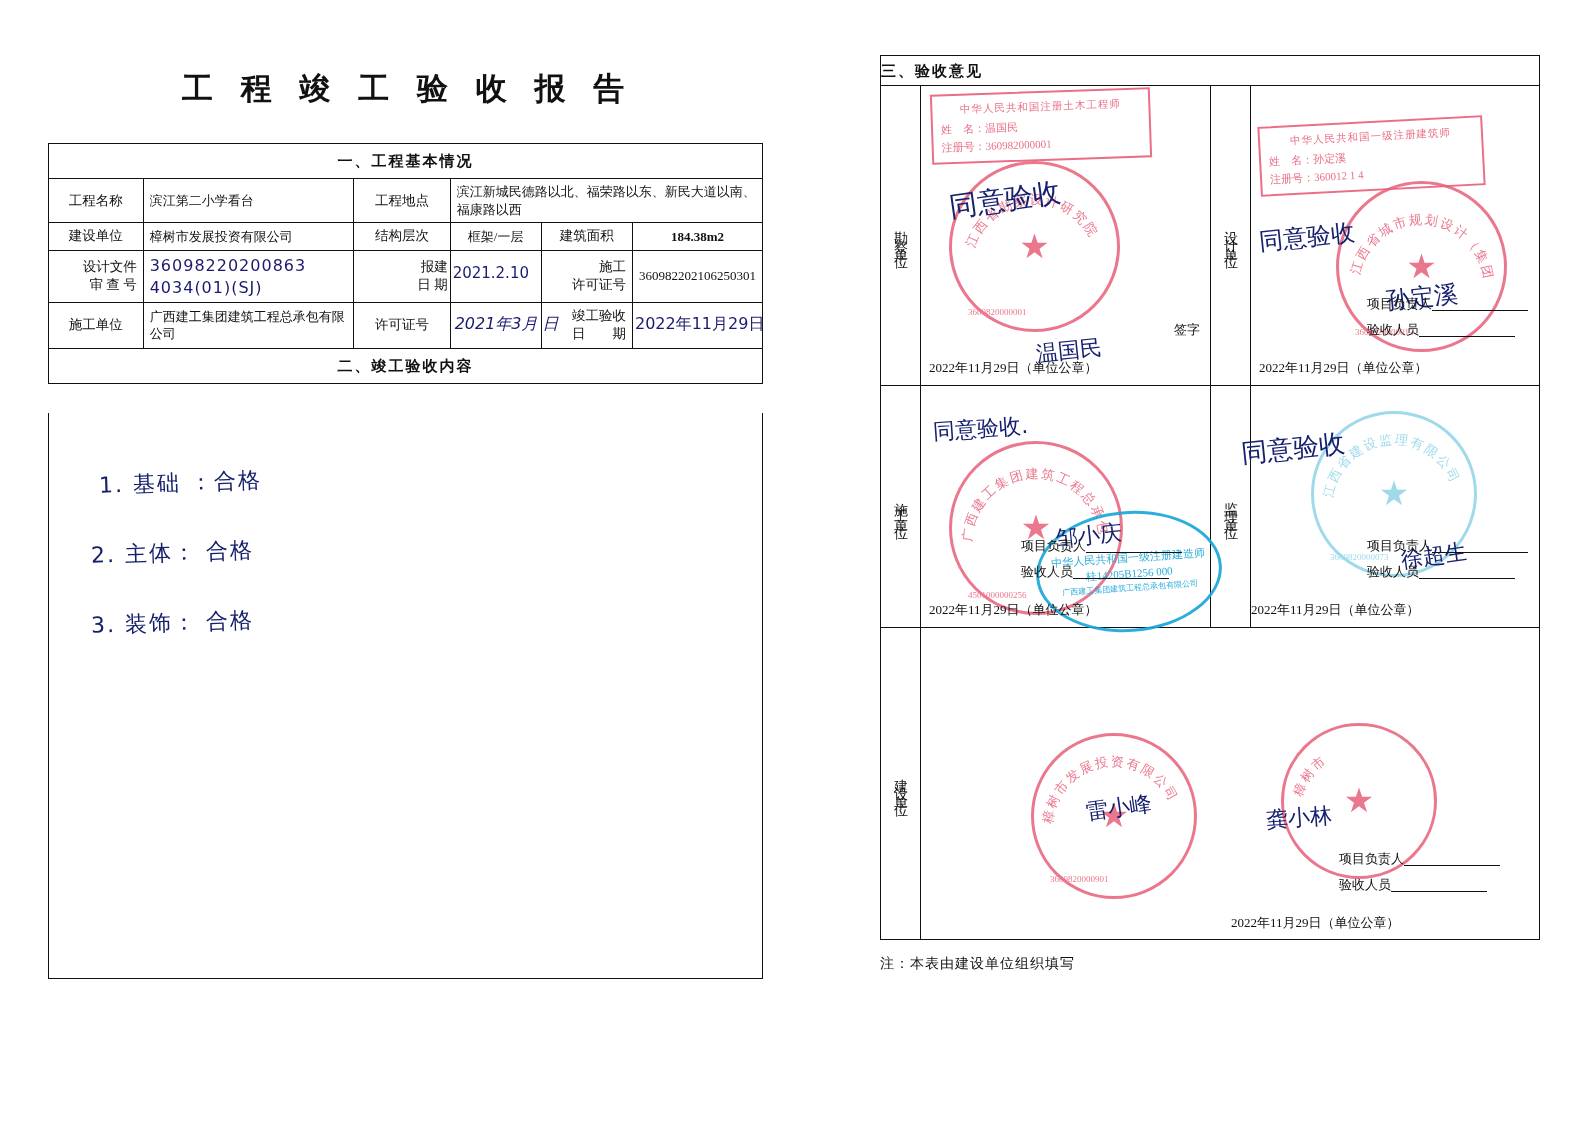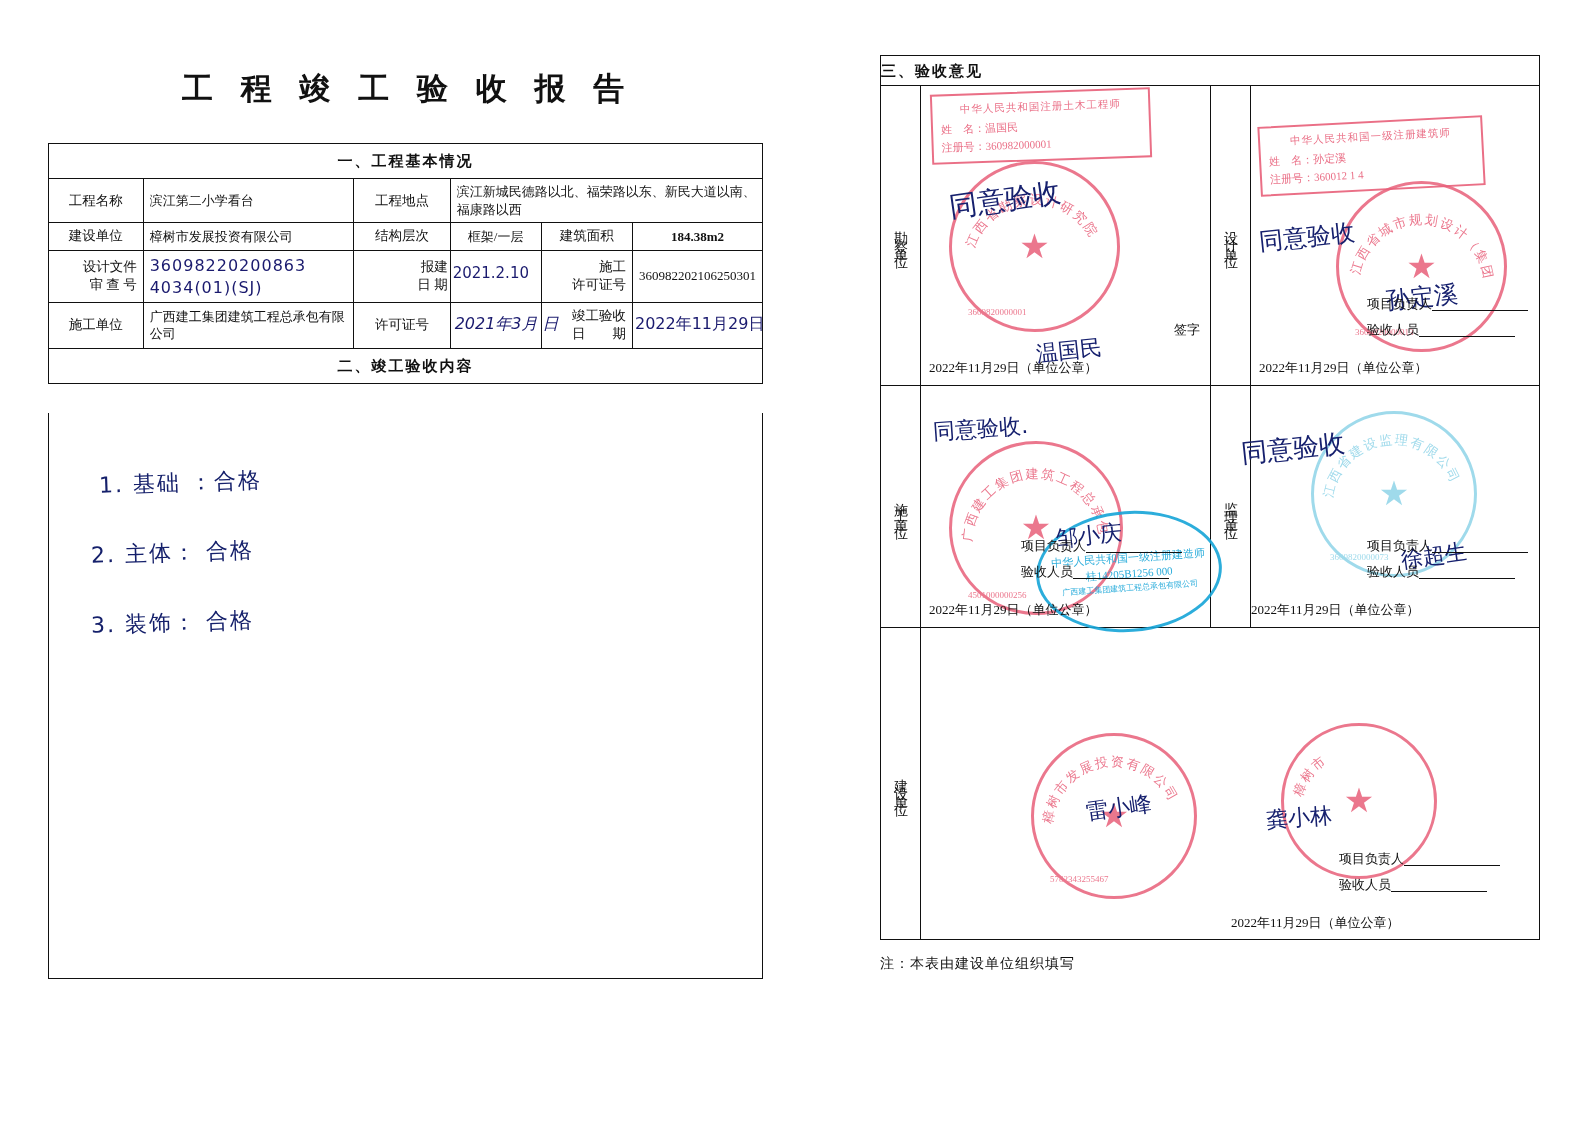--- a/index.html
+++ b/index.html
@@ -382,21 +382,21 @@
           </div>
 
           <div class="stamp-round" style="left:150px;top:105px;width:160px;height:160px;">
             <svg class="arc" viewBox="0 0 160 160">
               <defs>
                   <path id="arc5" d="M 18,92 A 62,62 0 0 1 142,92" fill="none"></path>
                 </defs>
               <text><textPath href="#arc5" startOffset="2%">樟树市发展投资有限公司</textPath></text>
             </svg>
             <div class="star">★</div>
-            <div class="bottomtext">5782343255467</div>
+            <div class="bottomtext">3609820000901</div>
           </div>
 
           <div class="stamp-round" style="left:400px;top:95px;width:150px;height:150px;">
             <svg class="arc" viewBox="0 0 150 150">
               <defs>
                   <path id="arc6" d="M 16,86 A 58,58 0 0 1 134,86" fill="none"></path>
                 </defs>
               <text><textPath href="#arc6" startOffset="8%">樟树市</textPath></text>
             </svg>
             <div class="star">★</div>

